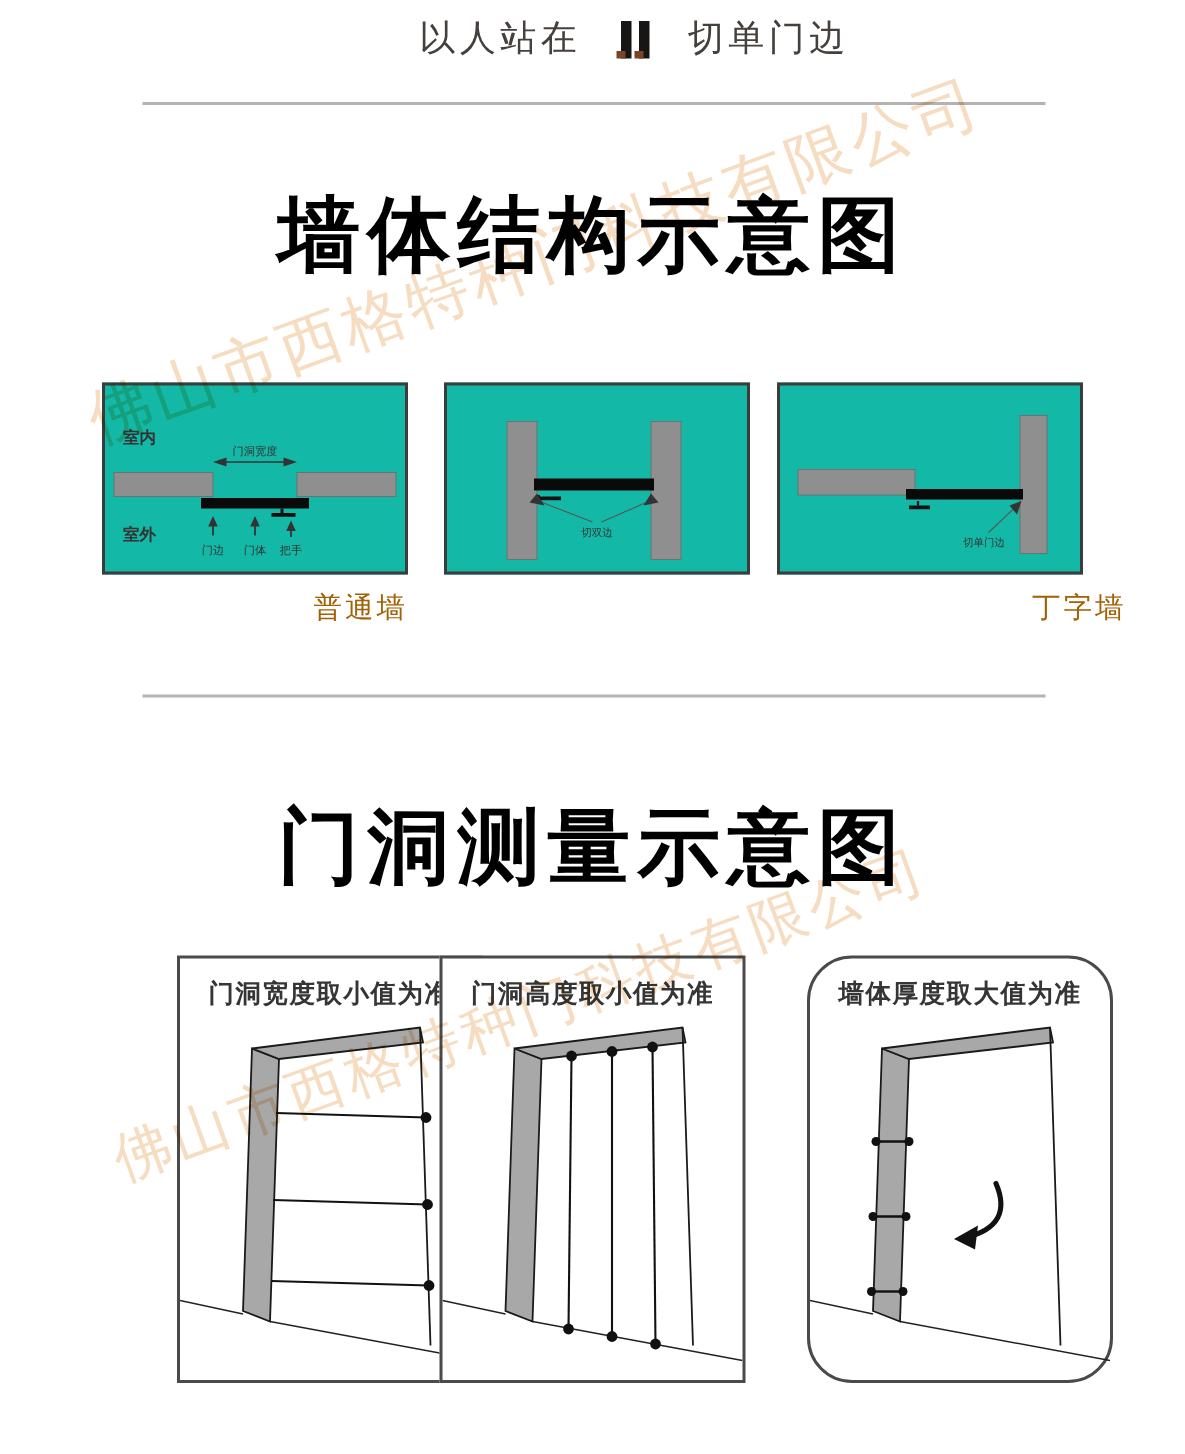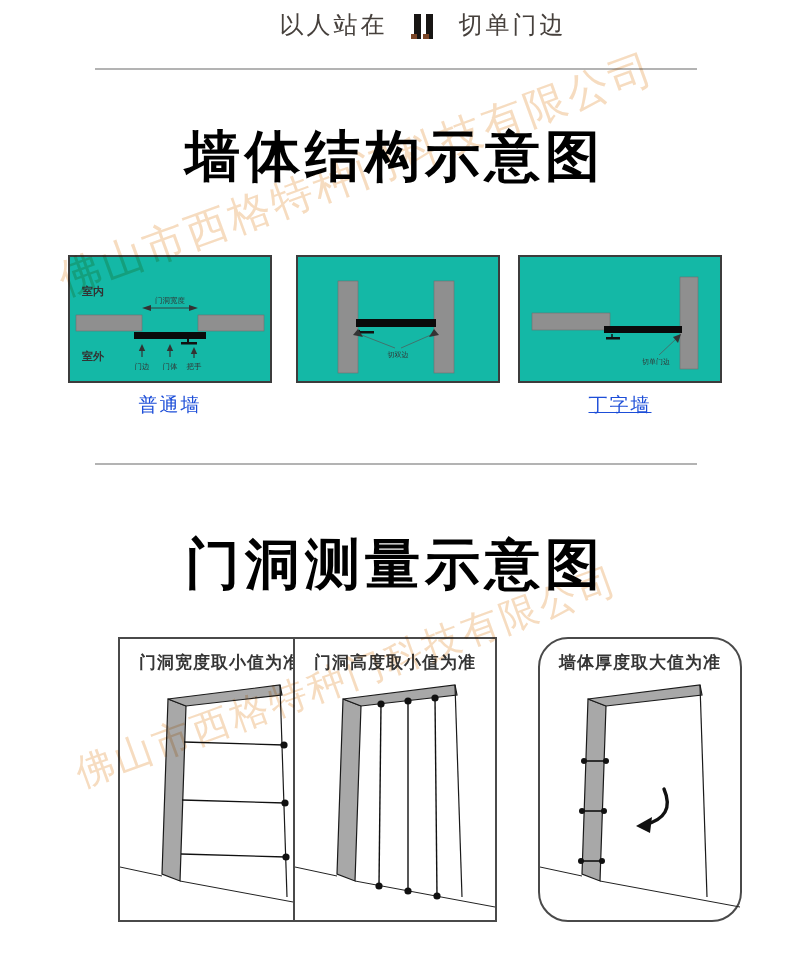--- a/index.html
+++ b/index.html
@@ -20,23 +20,23 @@
 
   .big-title{position:absolute;left:0;width:100%;text-align:center;
     font-size:55px;font-weight:bold;color:#000000;letter-spacing:5px;}
   .t1{top:120px;}
   .t2{top:528px;}
 
   
   .wbox{position:absolute;top:255px;width:200px;height:124px;border:2px solid #3c3c3c;background:#14b8a6;}
   .wbox svg{display:block;}
   .wb1{left:68px;} .wb2{left:296px;} .wb3{left:518px;}
-  .wcap{position:absolute;top:392px;width:204px;text-align:center;
-    font-size:19px;color:#1d4ed8;letter-spacing:2px;}
-  .wc1{left:68px;} .wc2{left:296px;} .wc3{left:518px;text-decoration:underline;}
+  .wcap{position:absolute;top:392px;width:204px;text-align:right;
+    font-size:19px;color:#a16207;letter-spacing:2px;}
+  .wc1{left:68px;} .wc2{left:296px;} .wc3{left:547px;}
 
   
   .mbox{position:absolute;top:637px;width:200px;height:281px;border:2px solid #4a4a4a;background:#fff;}
   .mb1{left:70px;margin-left:48px;} .mb2{left:293px;} .mb3{left:538px;border-radius:30px;}
   .mhead{margin-top:12px;text-align:center;font-size:17px;font-weight:bold;
     color:#353535;letter-spacing:1px;}
   .mbox svg{display:block;margin-top:2px;}
 
   
   .wm{position:absolute;white-space:nowrap;color:#f6dcc0;pointer-events:none;

